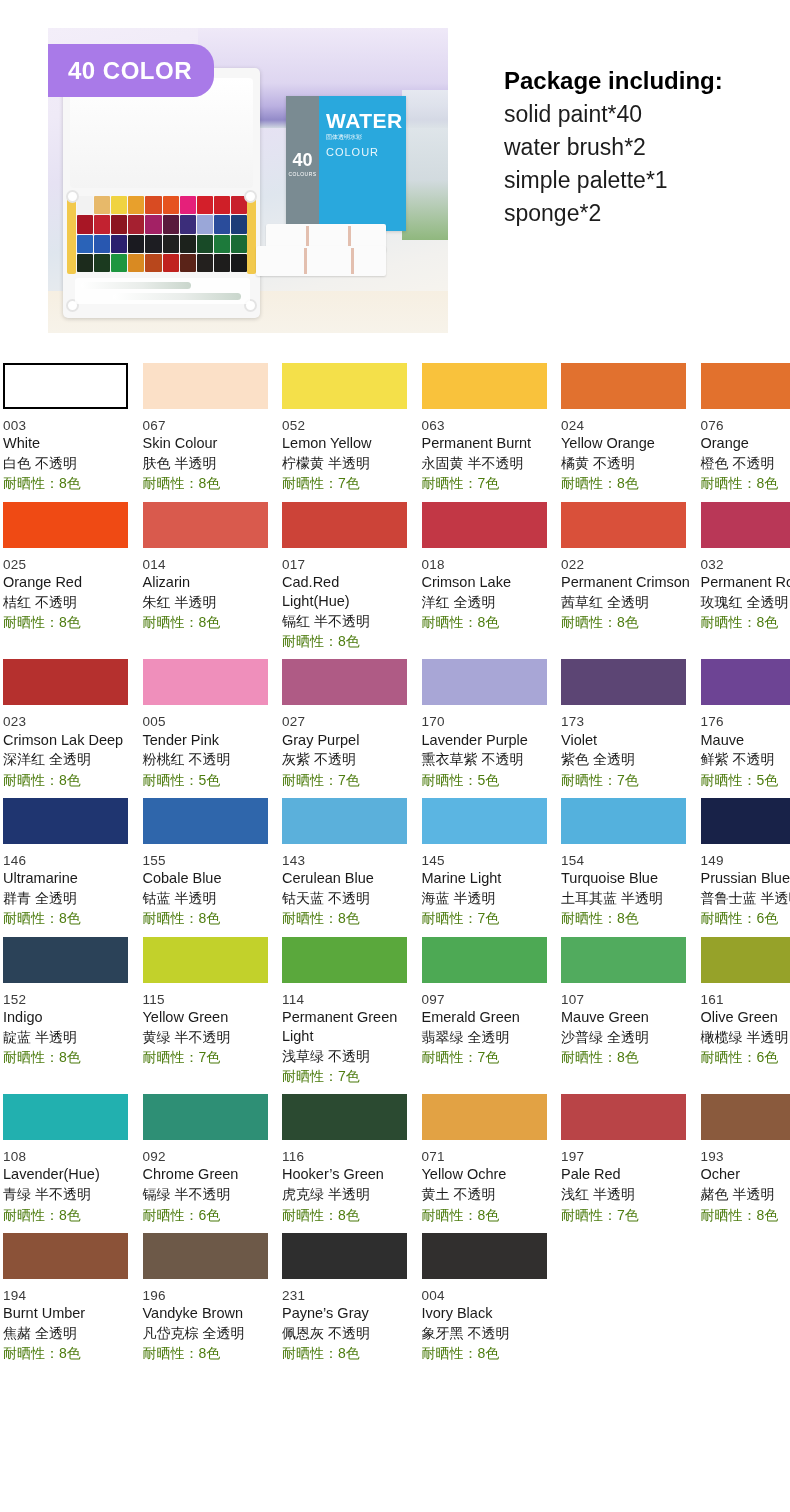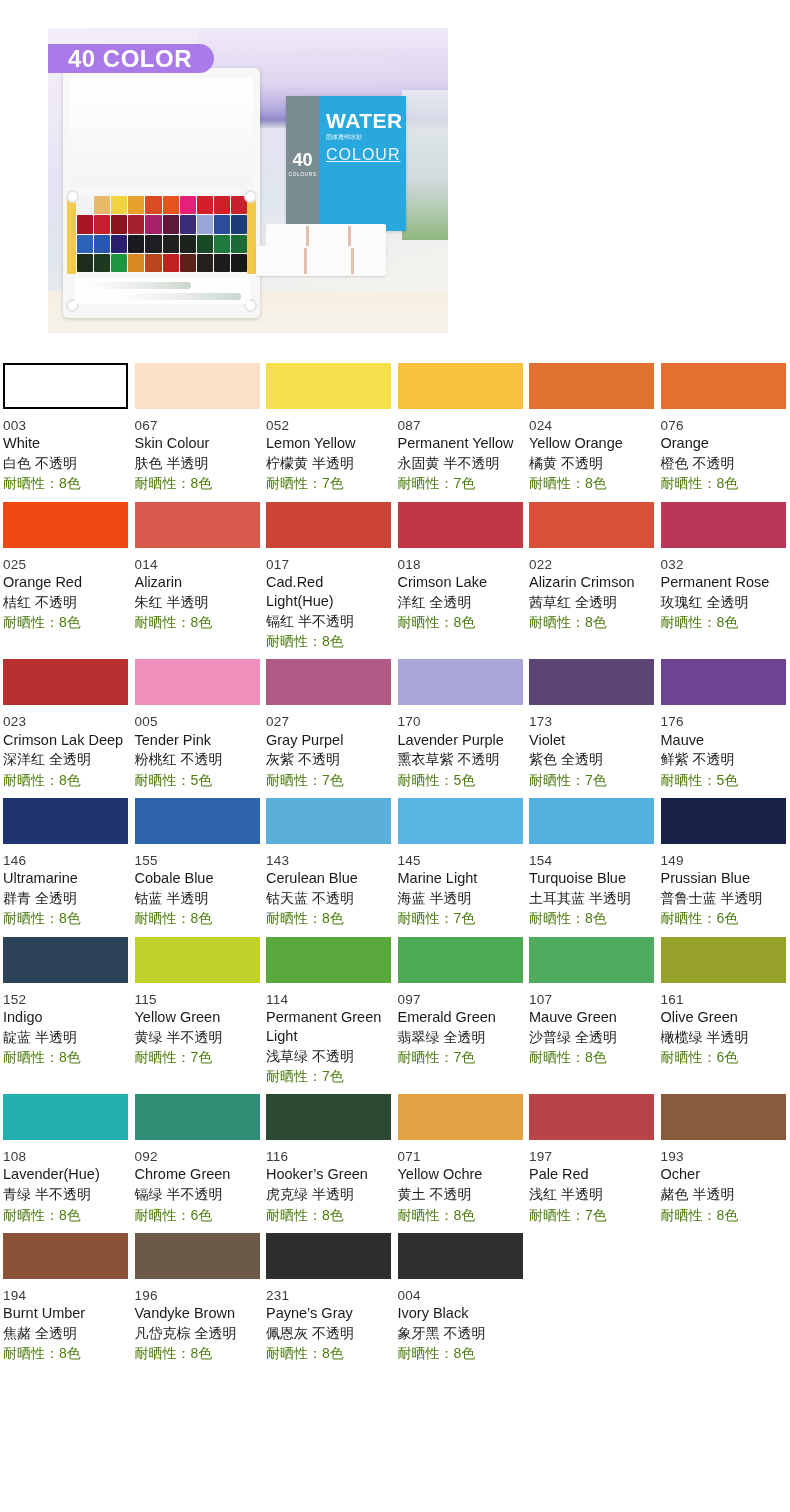--- a/index.html
+++ b/index.html
@@ -141,21 +141,21 @@
   .pkg-colours { font-size: 5px; letter-spacing: .5px; margin-top: 3px; }
   .pkg-right {
     flex: 1;
     background: #29a8dd;
     color: #fff;
     padding: 14px 0 0 7px;
     box-sizing: border-box;
   }
   .pkg-water { font-size: 21px; font-weight: bold; letter-spacing: .5px; line-height: 1; }
   .pkg-cn { font-size: 6px; opacity: .92; margin-top: 2px; }
-  .pkg-colour2 { font-size: 16px; margin-top: 4px; letter-spacing: 1px; opacity: .9; text-decoration: underline; }
+  .pkg-colour2 { font-size: 11px; margin-top: 4px; letter-spacing: 1px; opacity: .9; }
 
   .palette-tray {
     position: absolute;
     left: 218px;
     top: 196px;
     width: 120px;
     height: 28px;
     background: #fbfbfb;
     border-radius: 2px;
     box-shadow: 0 1px 2px rgba(0,0,0,.14);
@@ -176,21 +176,21 @@
     width: 46px;
     height: 150px;
     background: linear-gradient(180deg,#e9eef1 0%, #cfd8dc 60%, #7fae6a 100%);
     opacity: .85;
   }
 
   .badge-40color {
     position: absolute;
     left: 48px;
     top: 44px;
-    height: 29px;
+    height: 53px;
     padding: 0 22px 0 20px;
     display: flex;
     align-items: center;
     background: #a97ae8;
     color: #ffffff;
     font-size: 24px;
     font-weight: bold;
     letter-spacing: .5px;
     border-radius: 0 21px 21px 0;
     z-index: 5;
@@ -215,21 +215,21 @@
   }
 
   
   .swatch-grid {
     position: absolute;
     left: 0;
     top: 355px;
     width: 628px;
     display: grid;
     grid-template-columns: repeat(6, 131.5px);
-    column-gap: 0;
+    column-gap: 8px;
   }
   .swatch-cell {
     padding: 8px 6px 0 3px;
     box-sizing: border-box;
   }
   .swatch-chip {
     width: 125px;
     height: 46px;
     display: block;
   }
@@ -346,20 +346,27 @@
       <div class="tray-div" style="left:82px;"></div>
     </div>
     <div class="palette-tray two">
       <div class="tray-div" style="left:48px;"></div>
       <div class="tray-div" style="left:95px;"></div>
     </div>
   </div>
 
   <div class="badge-40color">40 COLOR</div>
 
+  <div class="pkg-text">
+    <div class="title">Package including:</div>
+    <div class="line">solid paint*40</div>
+    <div class="line">water brush*2</div>
+    <div class="line">simple palette*1</div>
+    <div class="line">sponge*2</div>
+  </div>
 </div>
 
 <div class="swatch-grid" id="swatch-grid">
     <div class="swatch-cell">
       <div class="swatch-chip outlined" style="background: rgb(255, 255, 255);"></div>
       <div class="swatch-code">003</div>
       <div class="swatch-en">White</div>
       <div class="swatch-cn">白色  不透明</div>
       <div class="swatch-light">耐晒性：8色</div>
     </div>
@@ -372,22 +379,22 @@
     </div>
     <div class="swatch-cell">
       <div class="swatch-chip" style="background: rgb(244, 224, 74);"></div>
       <div class="swatch-code">052</div>
       <div class="swatch-en">Lemon Yellow</div>
       <div class="swatch-cn">柠檬黄  半透明</div>
       <div class="swatch-light">耐晒性：7色</div>
     </div>
     <div class="swatch-cell">
       <div class="swatch-chip" style="background: rgb(249, 194, 60);"></div>
-      <div class="swatch-code">087</div>
-      <div class="swatch-en">Permanent Yellow</div>
+      <div class="swatch-code">063</div>
+      <div class="swatch-en">Permanent Burnt</div>
       <div class="swatch-cn">永固黄  半不透明</div>
       <div class="swatch-light">耐晒性：7色</div>
     </div>
     <div class="swatch-cell">
       <div class="swatch-chip" style="background: rgb(225, 113, 47);"></div>
       <div class="swatch-code">024</div>
       <div class="swatch-en">Yellow Orange</div>
       <div class="swatch-cn">橘黄  不透明</div>
       <div class="swatch-light">耐晒性：8色</div>
     </div>
@@ -422,21 +429,21 @@
     <div class="swatch-cell">
       <div class="swatch-chip" style="background: rgb(194, 55, 69);"></div>
       <div class="swatch-code">018</div>
       <div class="swatch-en">Crimson Lake</div>
       <div class="swatch-cn">洋红  全透明</div>
       <div class="swatch-light">耐晒性：8色</div>
     </div>
     <div class="swatch-cell">
       <div class="swatch-chip" style="background: rgb(217, 80, 58);"></div>
       <div class="swatch-code">022</div>
-      <div class="swatch-en">Alizarin Crimson</div>
+      <div class="swatch-en">Permanent Crimson</div>
       <div class="swatch-cn">茜草红  全透明</div>
       <div class="swatch-light">耐晒性：8色</div>
     </div>
     <div class="swatch-cell">
       <div class="swatch-chip" style="background: rgb(185, 55, 87);"></div>
       <div class="swatch-code">032</div>
       <div class="swatch-en">Permanent Rose</div>
       <div class="swatch-cn">玫瑰红  全透明</div>
       <div class="swatch-light">耐晒性：8色</div>
     </div>

